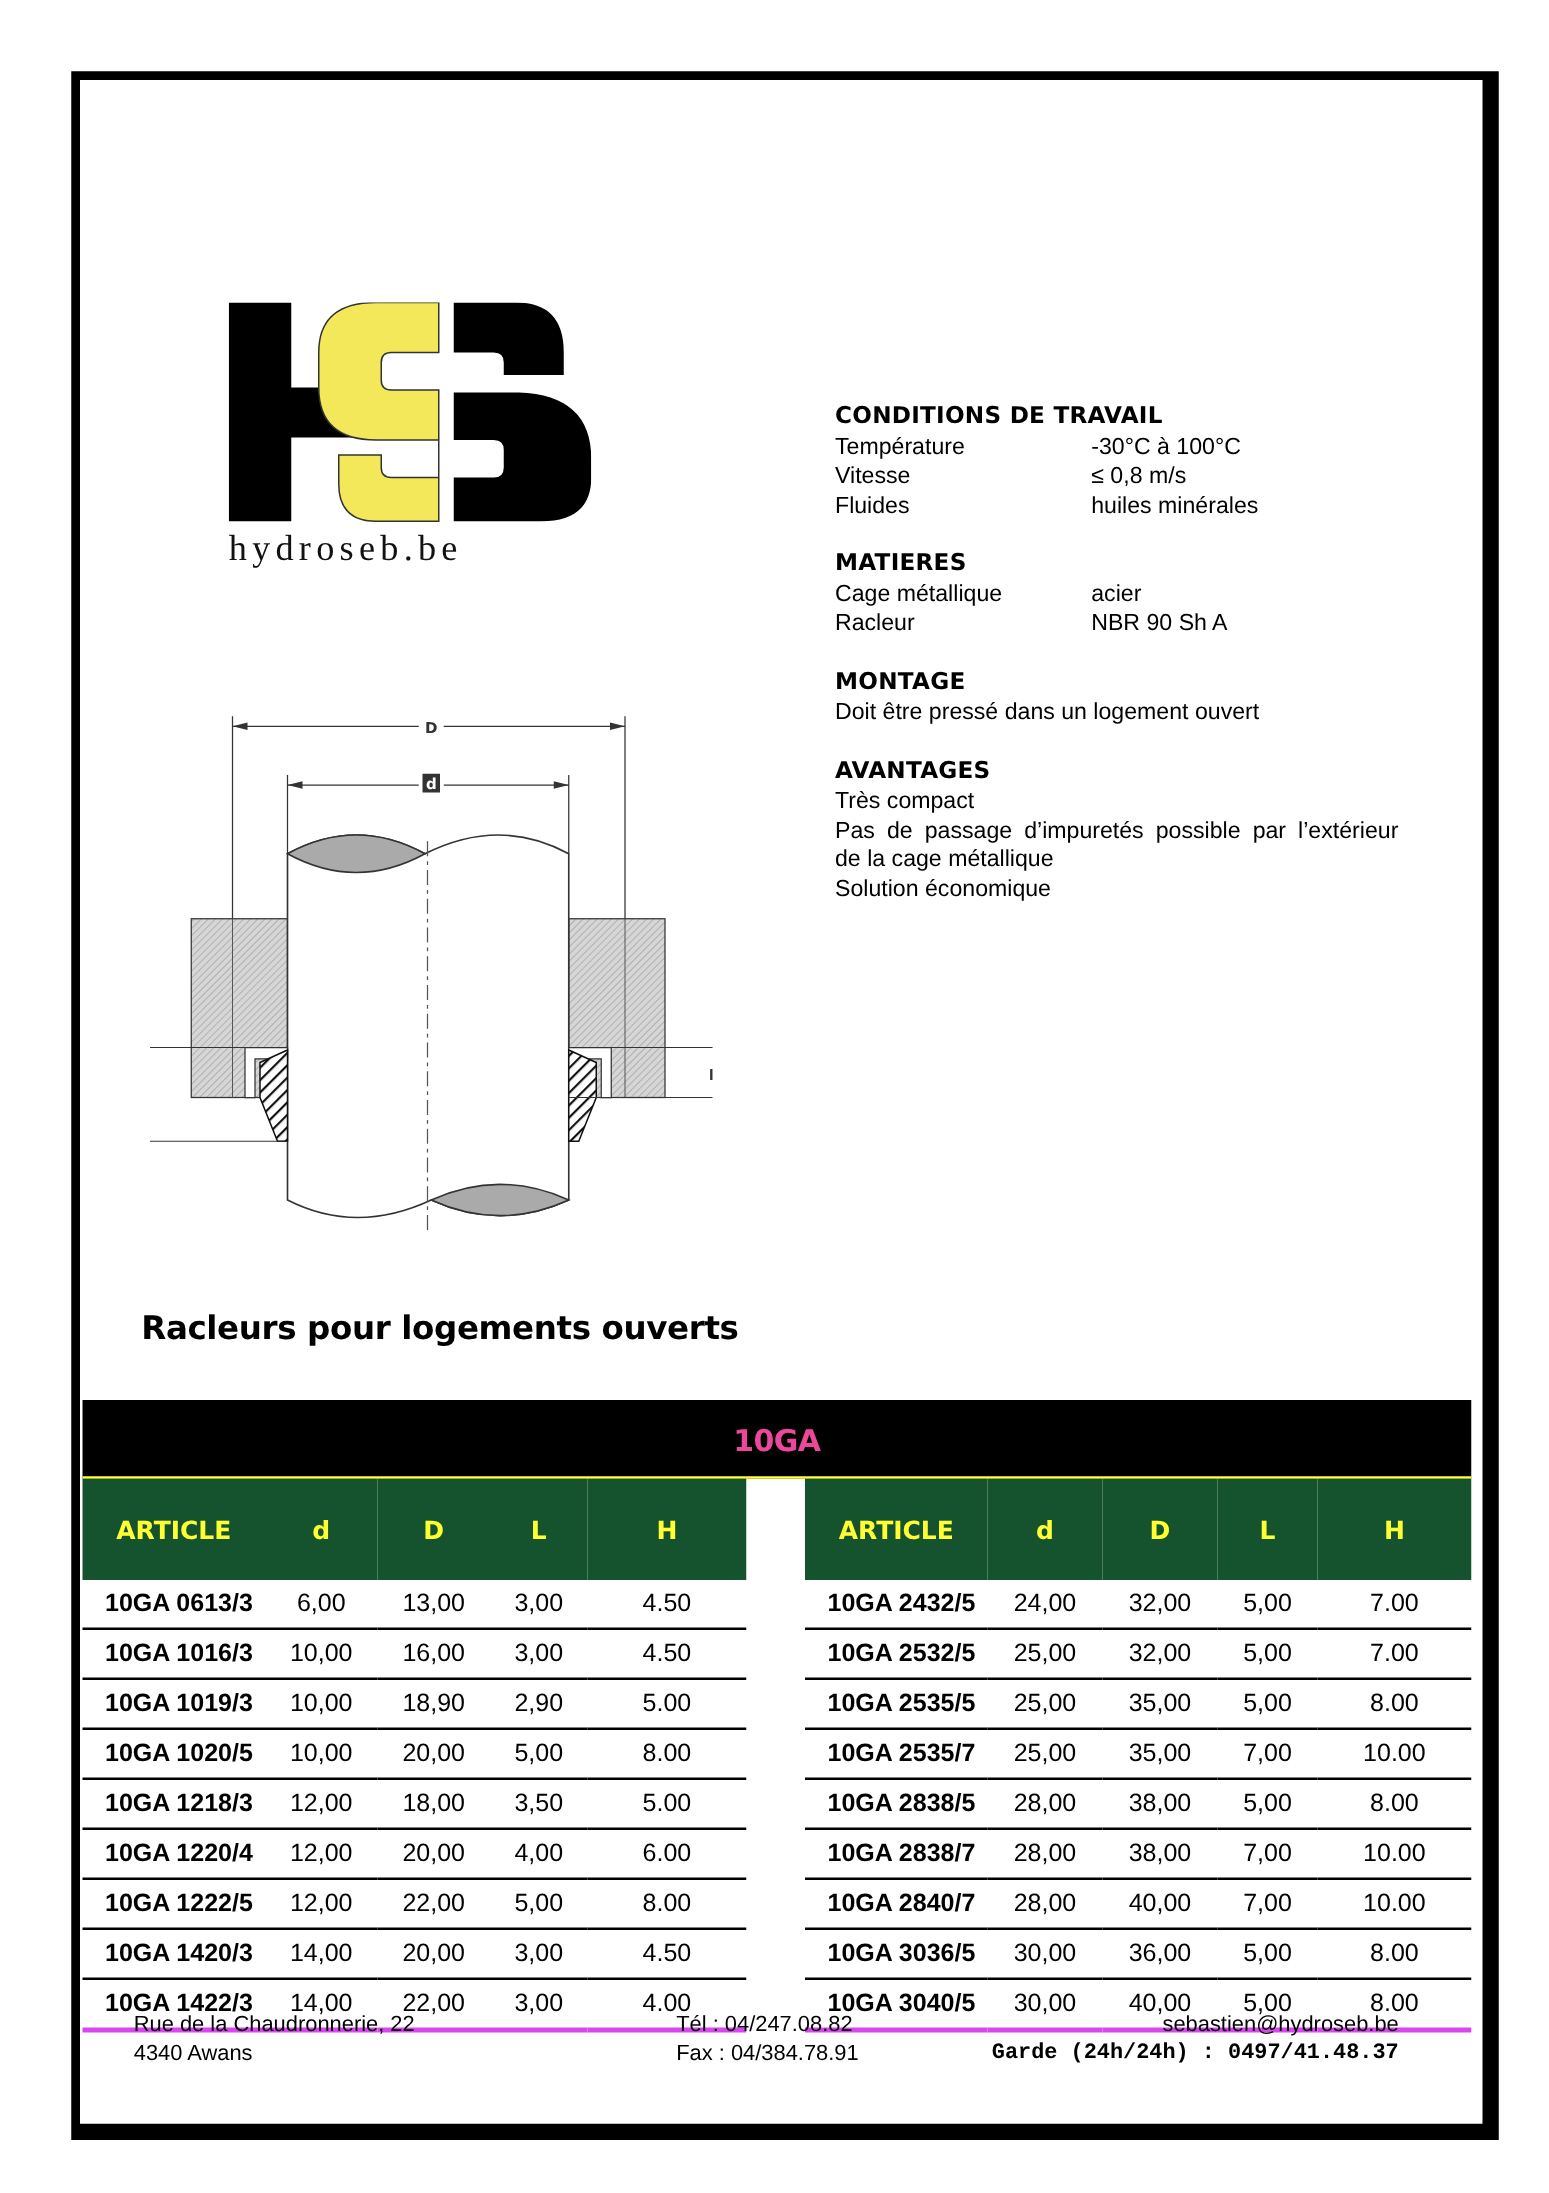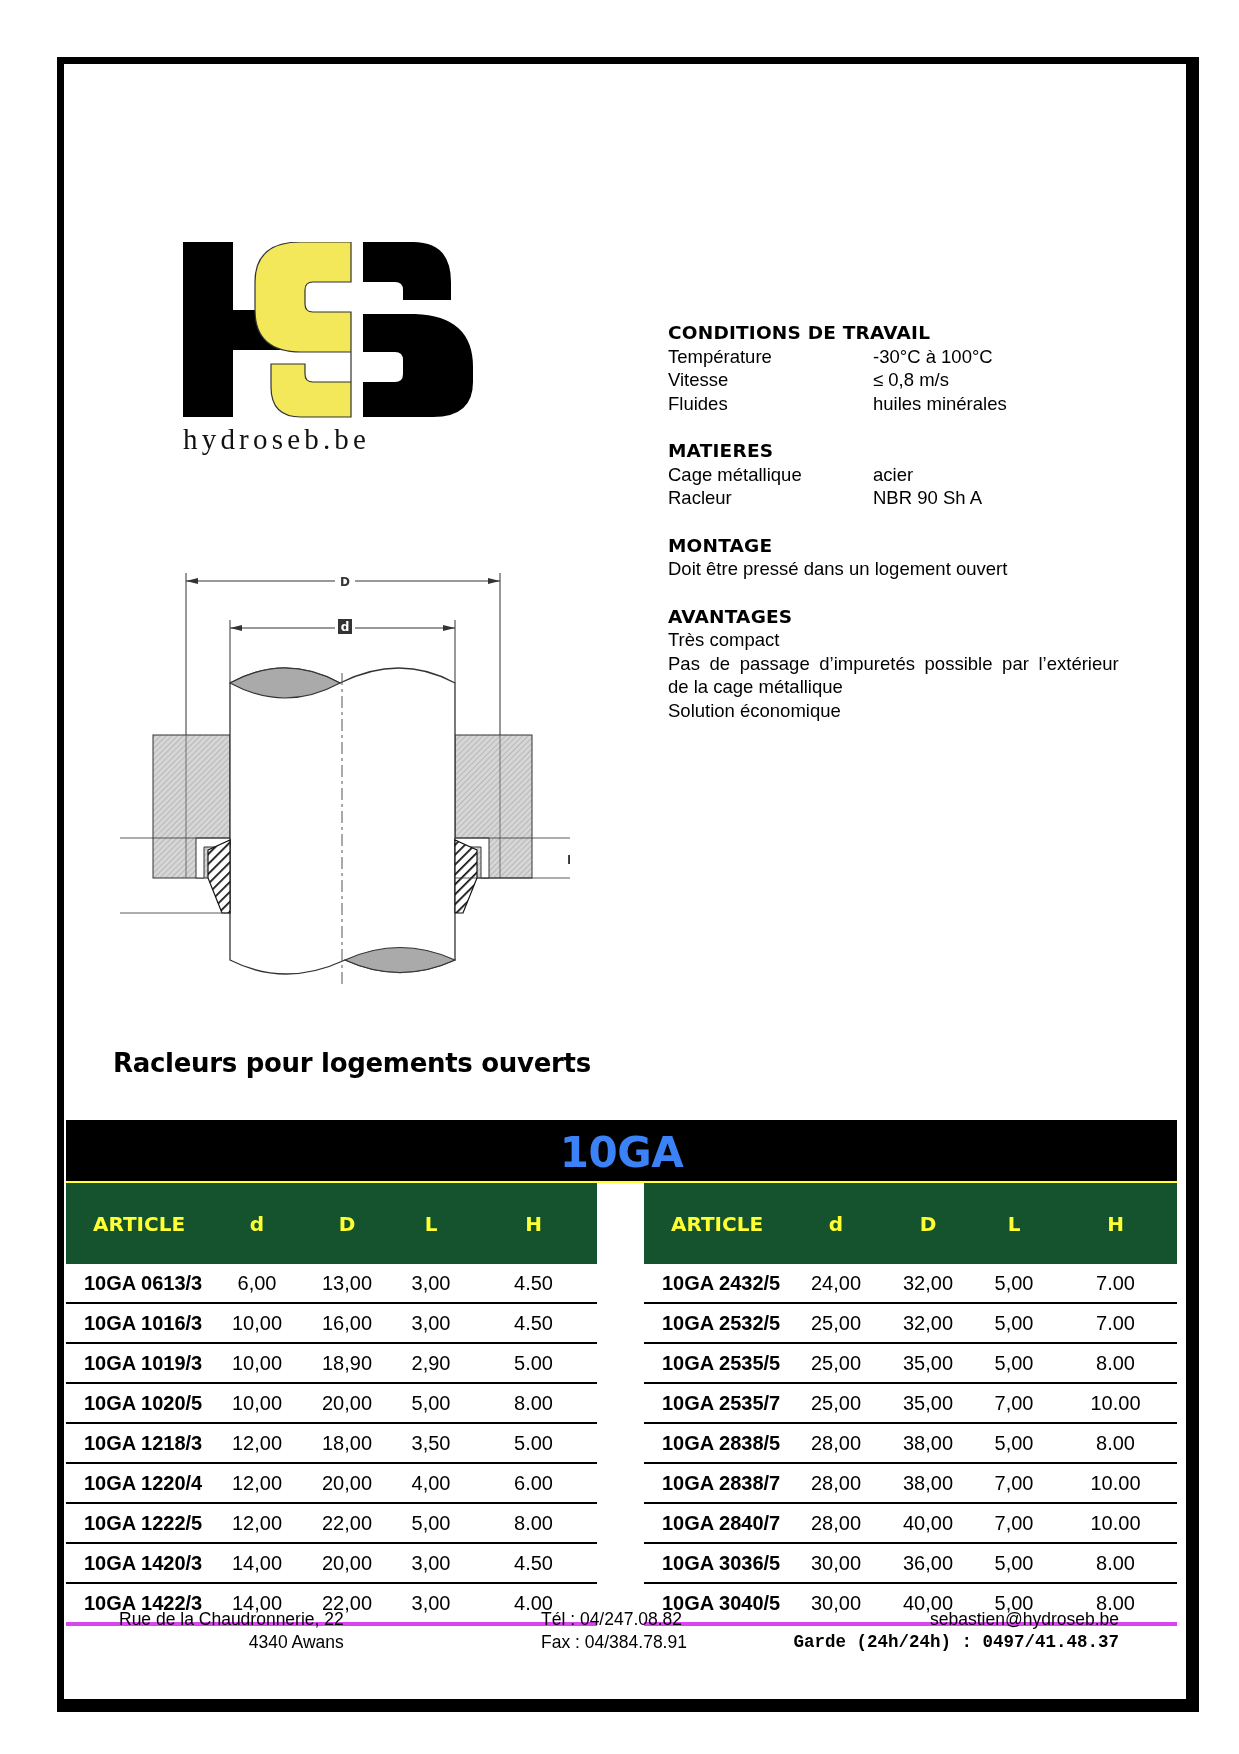--- a/index.html
+++ b/index.html
@@ -15,31 +15,31 @@
   .sec-title { font-family:"DejaVu Sans", sans-serif; font-weight:bold; font-size:18.5px; letter-spacing:0.2px; }
   .sec { margin-bottom:24px; }
   .kv { display:flex;align-items:flex-end; }
   .kv .k { width:205px; }
   .just { text-align:justify; text-align-last:left; }
   .drawing { position:absolute; left:120px; top:555px; width:450px; height:440px; }
   .title { position:absolute; left:113px; top:1048px; font-family:"DejaVu Sans", sans-serif; font-weight:bold;
            font-size:26px; letter-spacing:-0.3px; }
   .banner { position:absolute; left:66px; top:1120px; width:1111px; height:61px; background:#000;
             border-bottom:2px solid #ffff33; display:flex; align-items:center; justify-content:center; }
-  .banner span { color:#3b82f6; font-family:"DejaVu Sans", sans-serif; font-weight:bold; font-size:42px; letter-spacing:-0.5px; margin-top:4px; }
+  .banner span { color:#ec4899; font-family:"DejaVu Sans", sans-serif; font-weight:bold; font-size:24px; letter-spacing:-0.5px; margin-top:4px; }
   table.t { position:absolute; top:1183px; border-collapse:collapse; table-layout:fixed; }
   table.t th { background:#14532d; color:#ffff33; font-family:"DejaVu Sans", sans-serif; font-weight:bold;
                font-size:20px; height:49px; padding:16px; text-align:center; }
   table.t td { height:38px; padding:0; font-size:20px; text-align:center; border-bottom:2.5px solid #000; }
   table.t td.art { font-weight:bold; text-align:left; padding-left:18px; }
   table.t tr:last-child td { border-bottom:4px solid #d946ef; }
   #tleft { left:66px; width:531px; }
   #tright { left:644px; width:533px; }
   .footer { position:absolute; top:1608px; font-size:17.5px; line-height:23px; }
-  .f1 { left:119px;text-align:right; }
+  .f1 { left:107px; }
   .f2 { left:541px; }
   .f3 { right:120px; text-align:right;margin-left:16px; }
   .f3 .b { font-weight:bold;font-family:Liberation Mono, monospace; }
 </style>
 </head>
 <body>
 
 <div class="frame"></div>
 
 <svg class="logo" viewBox="0 0 290 215">

